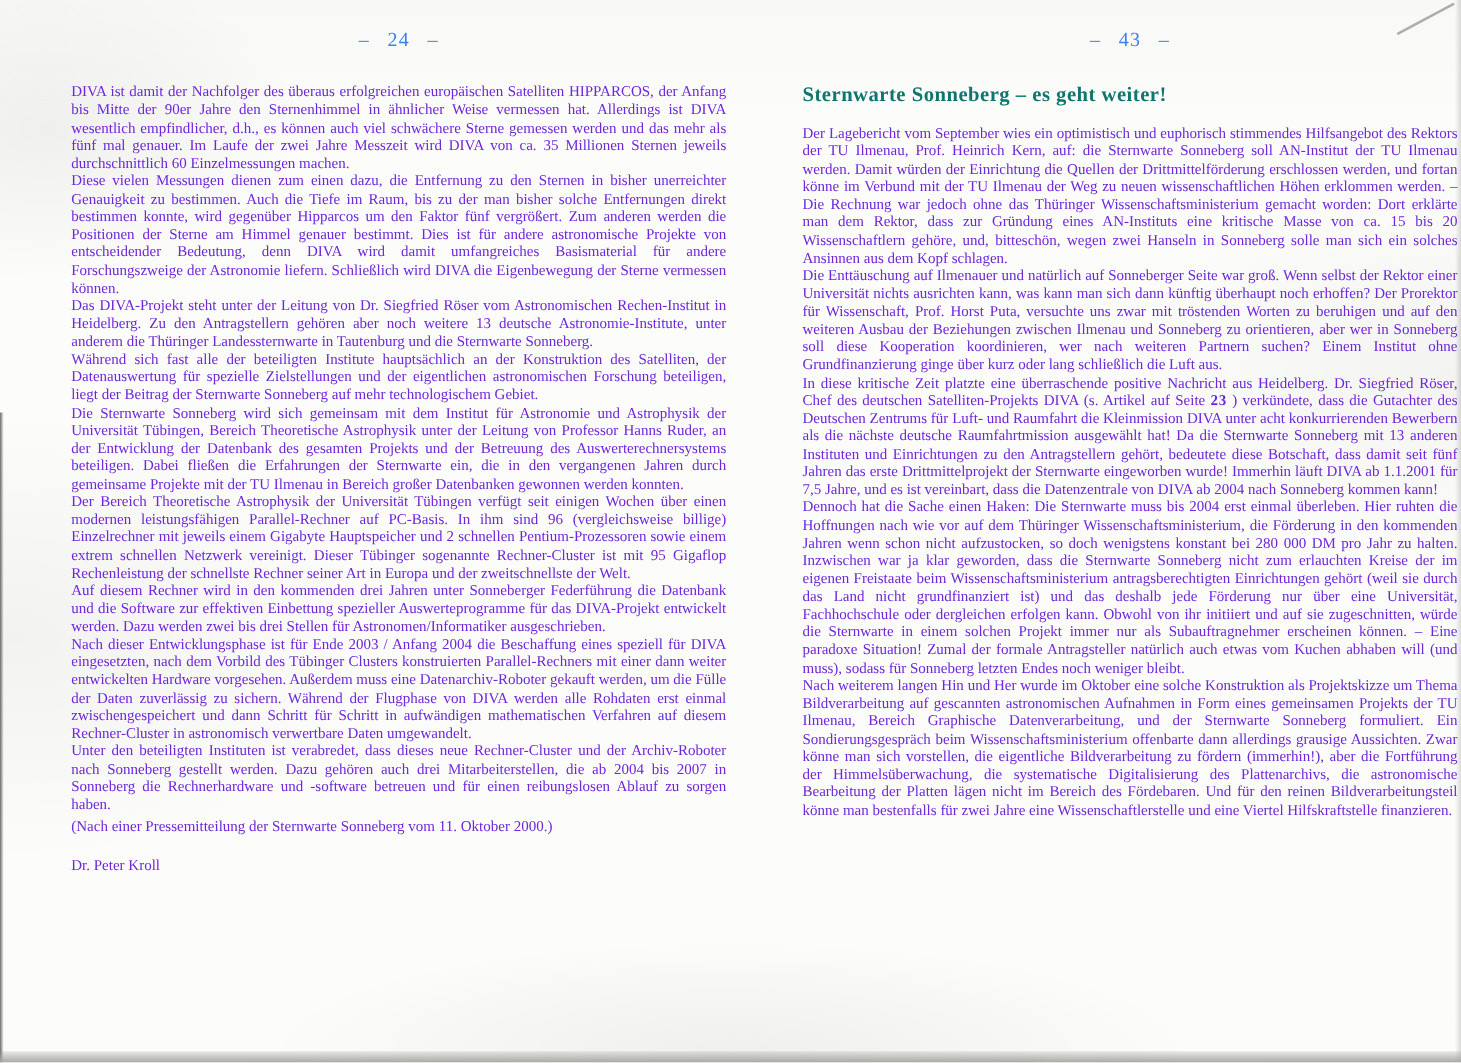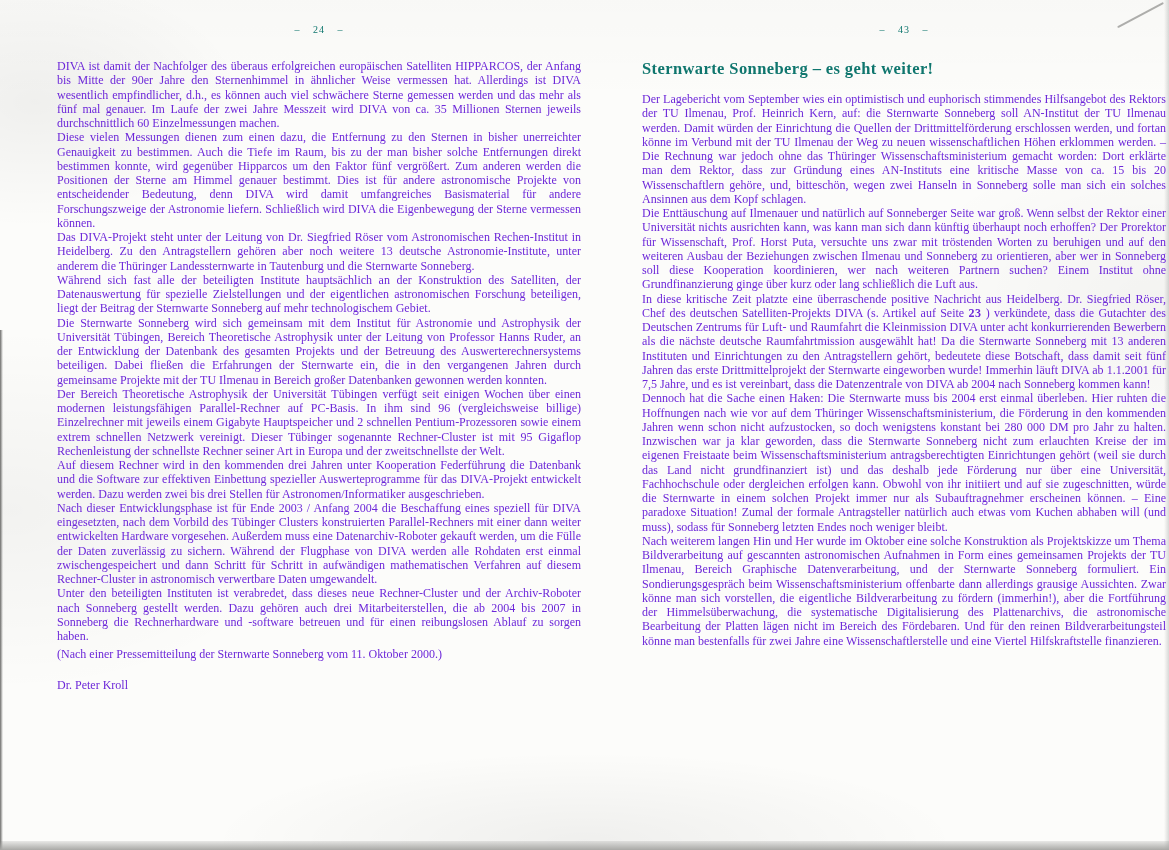--- a/index.html
+++ b/index.html
@@ -26,25 +26,25 @@
       #fcfcfa;
   }
   .page {
     position: absolute;
     top: 24px;
   }
   .page-left  { left: 57px;  width: 524px; }
   .page-right { left: 642px; width: 524px; }
   .pagenum {
     text-align: center;
-    font-size: 10px;
+    font-size: 16px;
     letter-spacing: 1px;
     word-spacing: 9px;
     margin: 0 0 24px 0;
-    color: #0f766e;
+    color: #3b82f6;
   }
   .article-heading {
     font-size: 16.5px;
     font-weight: bold;
     letter-spacing: 0.4px;
     margin: 18px 0 13px 0;
     color: #0f766e;
   }
   .body-text p {
     margin: 0;
@@ -96,21 +96,21 @@
 
 <div class="page page-left">
   <div class="pagenum">– 24 –</div>
   <div class="body-text">
     <p>DIVA ist damit der Nachfolger des überaus erfolgreichen europäischen Satelliten HIPPARCOS, der Anfang bis Mitte der 90er Jahre den Sternenhimmel in ähnlicher Weise vermessen hat. Allerdings ist DIVA wesentlich empfindlicher, d.h., es können auch viel schwächere Sterne gemessen werden und das mehr als fünf mal genauer. Im Laufe der zwei Jahre Messzeit wird DIVA von ca. 35 Millionen Sternen jeweils durchschnittlich 60 Einzelmessungen machen.</p>
     <p>Diese vielen Messungen dienen zum einen dazu, die Entfernung zu den Sternen in bisher unerreichter Genauigkeit zu bestimmen. Auch die Tiefe im Raum, bis zu der man bisher solche Entfernungen direkt bestimmen konnte, wird gegenüber Hipparcos um den Faktor fünf vergrößert. Zum anderen werden die Positionen der Sterne am Himmel genauer bestimmt. Dies ist für andere astronomische Projekte von entscheidender Bedeutung, denn DIVA wird damit umfangreiches Basismaterial für andere Forschungszweige der Astronomie liefern. Schließlich wird DIVA die Eigenbewegung der Sterne vermessen können.</p>
     <p>Das DIVA-Projekt steht unter der Leitung von Dr. Siegfried Röser vom Astronomischen Rechen-Institut in Heidelberg. Zu den Antragstellern gehören aber noch weitere 13 deutsche Astronomie-Institute, unter anderem die Thüringer Landessternwarte in Tautenburg und die Sternwarte Sonneberg.</p>
     <p>Während sich fast alle der beteiligten Institute hauptsächlich an der Konstruktion des Satelliten, der Datenauswertung für spezielle Zielstellungen und der eigentlichen astronomischen Forschung beteiligen, liegt der Beitrag der Sternwarte Sonneberg auf mehr technologischem Gebiet.</p>
     <p>Die Sternwarte Sonneberg wird sich gemeinsam mit dem Institut für Astronomie und Astrophysik der Universität Tübingen, Bereich Theoretische Astrophysik unter der Leitung von Professor Hanns Ruder, an der Entwicklung der Datenbank des gesamten Projekts und der Betreuung des Auswerterechnersystems beteiligen. Dabei fließen die Erfahrungen der Sternwarte ein, die in den vergangenen Jahren durch gemeinsame Projekte mit der TU Ilmenau in Bereich großer Datenbanken gewonnen werden konnten.</p>
     <p>Der Bereich Theoretische Astrophysik der Universität Tübingen verfügt seit einigen Wochen über einen modernen leistungsfähigen Parallel-Rechner auf PC-Basis. In ihm sind 96 (vergleichsweise billige) Einzelrechner mit jeweils einem Gigabyte Hauptspeicher und 2 schnellen Pentium-Prozessoren sowie einem extrem schnellen Netzwerk vereinigt. Dieser Tübinger sogenannte Rechner-Cluster ist mit 95 Gigaflop Rechenleistung der schnellste Rechner seiner Art in Europa und der zweitschnellste der Welt.</p>
-    <p>Auf diesem Rechner wird in den kommenden drei Jahren unter Kooperation Federführung die Datenbank und die Software zur effektiven Einbettung spezieller Auswerteprogramme für das DIVA-Projekt entwickelt werden. Dazu werden zwei bis drei Stellen für Astronomen/Informatiker ausgeschrieben.</p>
+    <p>Auf diesem Rechner wird in den kommenden drei Jahren unter Sonneberger Federführung die Datenbank und die Software zur effektiven Einbettung spezieller Auswerteprogramme für das DIVA-Projekt entwickelt werden. Dazu werden zwei bis drei Stellen für Astronomen/Informatiker ausgeschrieben.</p>
     <p>Nach dieser Entwicklungsphase ist für Ende 2003 / Anfang 2004 die Beschaffung eines speziell für DIVA eingesetzten, nach dem Vorbild des Tübinger Clusters konstruierten Parallel-Rechners mit einer dann weiter entwickelten Hardware vorgesehen. Außerdem muss eine Datenarchiv-Roboter gekauft werden, um die Fülle der Daten zuverlässig zu sichern. Während der Flugphase von DIVA werden alle Rohdaten erst einmal zwischengespeichert und dann Schritt für Schritt in aufwändigen mathematischen Verfahren auf diesem Rechner-Cluster in astronomisch verwertbare Daten umgewandelt.</p>
     <p>Unter den beteiligten Instituten ist verabredet, dass dieses neue Rechner-Cluster und der Archiv-Roboter nach Sonneberg gestellt werden. Dazu gehören auch drei Mitarbeiterstellen, die ab 2004 bis 2007 in Sonneberg die Rechnerhardware und -software betreuen und für einen reibungslosen Ablauf zu sorgen haben.</p>
     <p class="press-note">(Nach einer Pressemitteilung der Sternwarte Sonneberg vom 11. Oktober 2000.)</p>
     <p class="signature">Dr. Peter Kroll</p>
   </div>
 </div>
 
 <div class="page page-right">
   <div class="pagenum">– 43 –</div>
   <div class="article-heading">Sternwarte Sonneberg – es geht weiter!</div>

